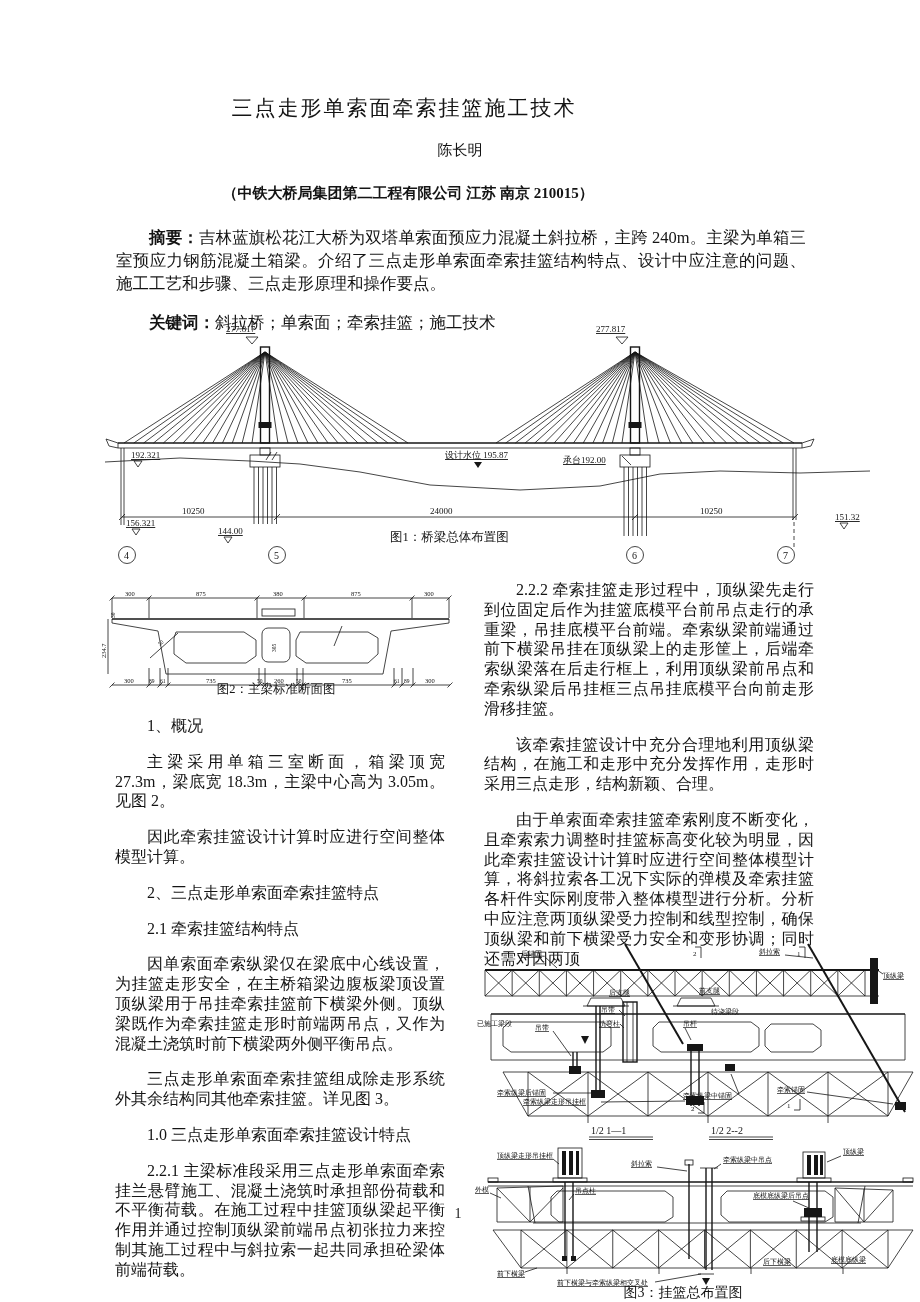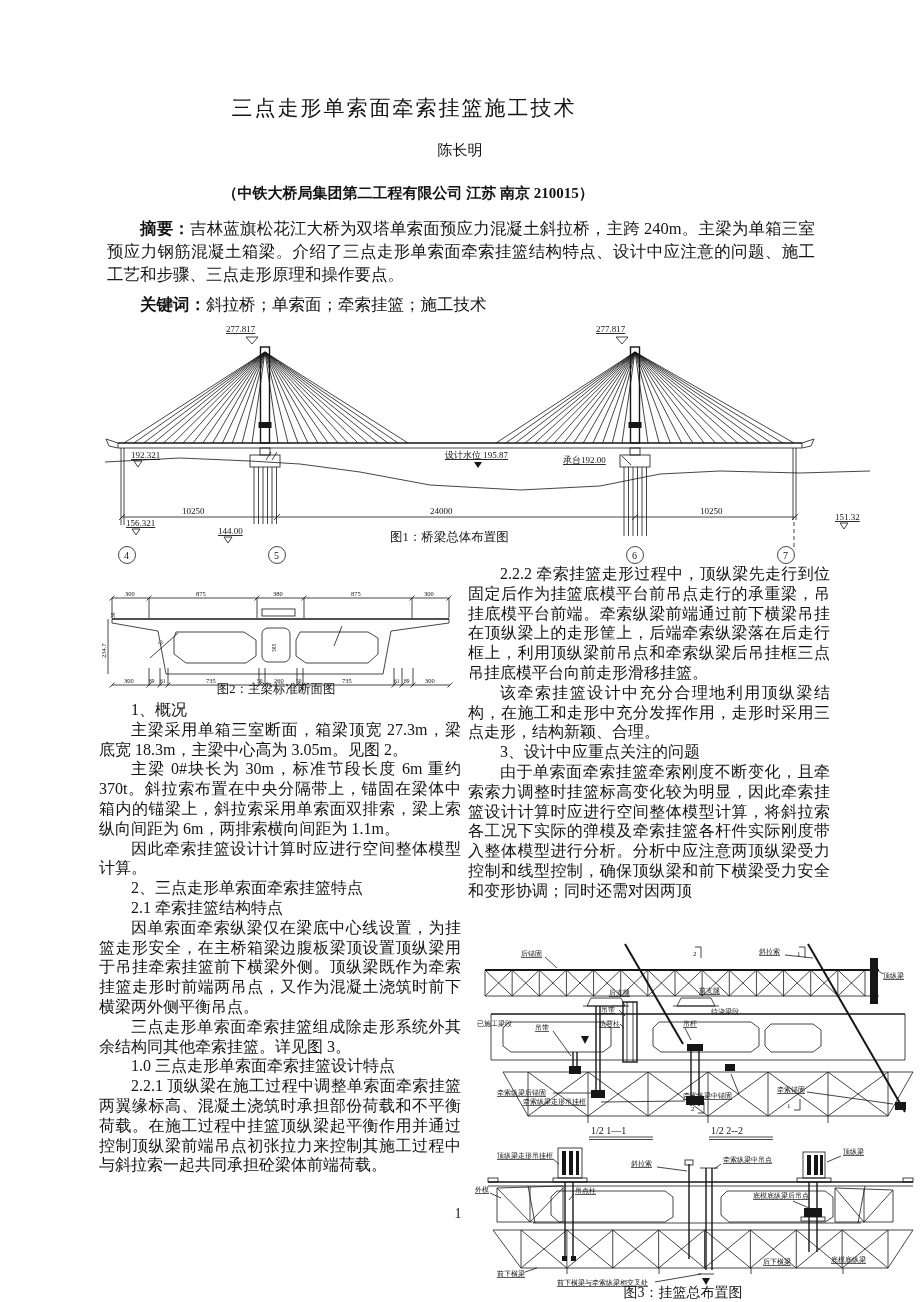--- a/index.html
+++ b/index.html
@@ -4,23 +4,23 @@
 <style>
   html,body{margin:0;padding:0}
   body{width:920px;height:1302px;position:relative;background:#fff;color:#141414;
        font-family:"Liberation Serif","DejaVu Serif",serif;overflow:hidden}
   .abs{position:absolute}
   .ctr{text-align:center}
   #title{top:94px;left:0;width:808px;font-size:21px;letter-spacing:2px}
   #author{top:141px;left:0;width:920px;font-size:15px}
   #affil{top:184px;left:0;width:816px;font-size:15px;font-weight:bold}
   #abstract{top:210px;left:100px;width:722px;font-size:16.5px;line-height:23px;text-align:justify}
-  #abstract p{margin:7px;text-indent:2em}
+  #abstract p{margin:16px;text-indent:2em}
   .col{width:362px;font-size:16px;line-height:19.8px;text-align:justify}
-  .col p{margin:0;text-indent:2em}
+  .col p{margin:16px;text-indent:2em}
   #leftcol{top:700px;left:99px}
   #rightcol{top:564px;left:468px}
   .figcap{font-size:12.5px}
   svg{position:absolute;overflow:visible}
   .s   {stroke:#161616;stroke-width:0.8;fill:none}
   .s14 {stroke:#161616;stroke-width:1.4;fill:none}
   .s2  {stroke:#161616;stroke-width:2;fill:none}
   .f   {fill:#161616;stroke:none}
   .dash{stroke:#161616;stroke-width:0.8;fill:none;stroke-dasharray:4 3}
   text{fill:#141414;stroke:none;font-family:"Liberation Serif","DejaVu Serif",serif}
@@ -274,33 +274,31 @@
   <text class="t6" x="242" y="95">735</text>
   <text class="t5" x="294" y="95">61</text>
   <text class="t5" x="304" y="95">89</text>
   <text class="t6" x="325" y="95">300</text>
 </svg>
 <div class="abs ctr figcap" style="left:100px;top:681px;width:352px">图2：主梁标准断面图</div>
 
 <div class="abs col" id="leftcol">
   <p>1、概况</p>
   <p>主梁采用单箱三室断面，箱梁顶宽 27.3m，梁底宽 18.3m，主梁中心高为 3.05m。见图 2。</p>
-  <p>主梁 0#块长为 30m，标准节段长度 6m 重约 370t。斜拉索布置在中央分隔带上，锚固在梁体中箱内的锚梁上，斜拉索采用单索面双排索，梁上索纵向间距为 6m，两排索横向间距为 1.1m。</p>
   <p>因此牵索挂篮设计计算时应进行空间整体模型计算。</p>
   <p>2、三点走形单索面牵索挂篮特点</p>
   <p>2.1 牵索挂篮结构特点</p>
   <p>因单索面牵索纵梁仅在梁底中心线设置，为挂篮走形安全，在主桥箱梁边腹板梁顶设置顶纵梁用于吊挂牵索挂篮前下横梁外侧。顶纵梁既作为牵索挂篮走形时前端两吊点，又作为混凝土浇筑时前下横梁两外侧平衡吊点。</p>
   <p>三点走形单索面牵索挂篮组成除走形系统外其余结构同其他牵索挂篮。详见图 3。</p>
   <p>1.0 三点走形单索面牵索挂篮设计特点</p>
-  <p>2.2.1 顶纵梁在施工过程中调整单索面牵索挂篮两翼缘标高、混凝土浇筑时承担部份荷载和不平衡荷载。在施工过程中挂篮顶纵梁起平衡作用并通过控制顶纵梁前端吊点初张拉力来控制其施工过程中与斜拉索一起共同承担砼梁体前端荷载。</p>
+  <p>2.2.1 主梁标准段采用三点走形单索面牵索挂兰悬臂施工、混凝土浇筑时承担部份荷载和不平衡荷载。在施工过程中挂篮顶纵梁起平衡作用并通过控制顶纵梁前端吊点初张拉力来控制其施工过程中与斜拉索一起共同承担砼梁体前端荷载。</p>
 </div>
 <div class="abs col" id="rightcol">
   <p>2.2.2 牵索挂篮走形过程中，顶纵梁先走行到位固定后作为挂篮底模平台前吊点走行的承重梁，吊挂底模平台前端。牵索纵梁前端通过前下横梁吊挂在顶纵梁上的走形筐上，后端牵索纵梁落在后走行框上，利用顶纵梁前吊点和牵索纵梁后吊挂框三点吊挂底模平台向前走形滑移挂篮。</p>
   <p>该牵索挂篮设计中充分合理地利用顶纵梁结构，在施工和走形中充分发挥作用，走形时采用三点走形，结构新颖、合理。</p>
-  <p>3、设计中应重点关注的问题</p>
   <p>由于单索面牵索挂篮牵索刚度不断变化，且牵索索力调整时挂篮标高变化较为明显，因此牵索挂篮设计计算时应进行空间整体模型计算，将斜拉索各工况下实际的弹模及牵索挂篮各杆件实际刚度带入整体模型进行分析。分析中应注意两顶纵梁受力控制和线型控制，确保顶纵梁和前下横梁受力安全和变形协调；同时还需对因两顶</p>
 </div>
 
 <svg style="left:473px;top:944px" width="447" height="198" viewBox="0 0 447 198">
 
   <line class="s2" x1="12" y1="26" x2="406" y2="26"></line>
   <line class="s" x1="12" y1="52" x2="406" y2="52"></line>
   <g class="s">
       <line x1="12" y1="26" x2="39.14285714285714" y2="52" class="s"></line>
       <line x1="12" y1="52" x2="39.14285714285714" y2="26" class="s"></line>

